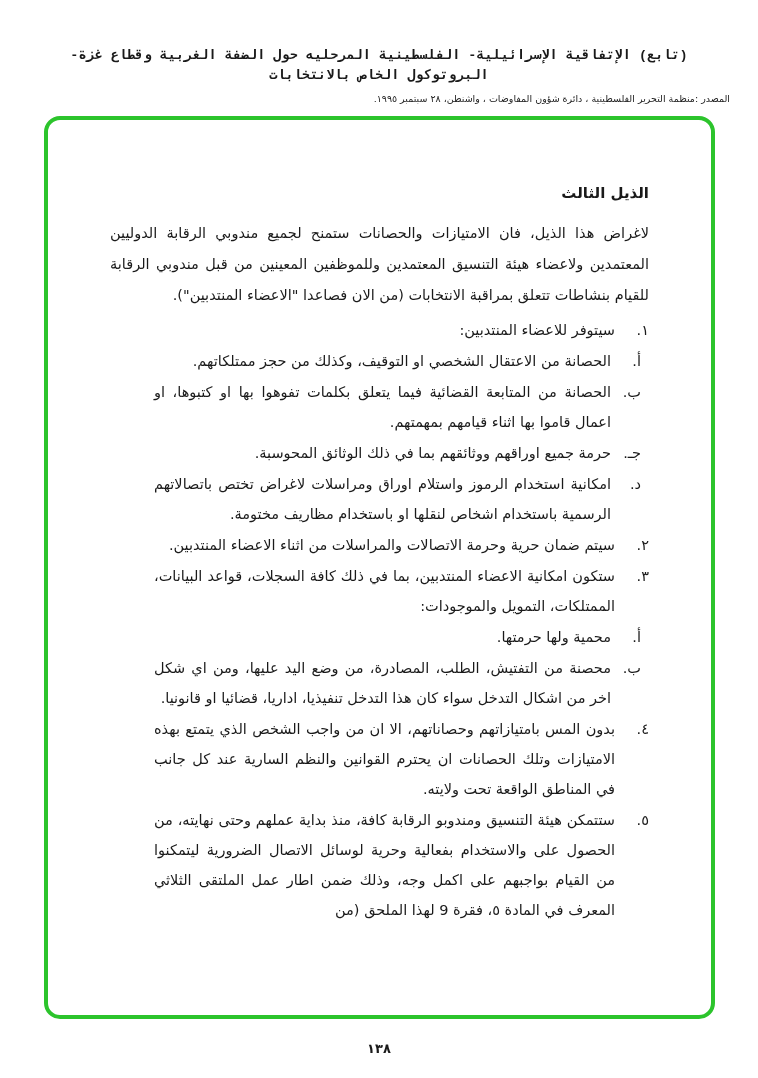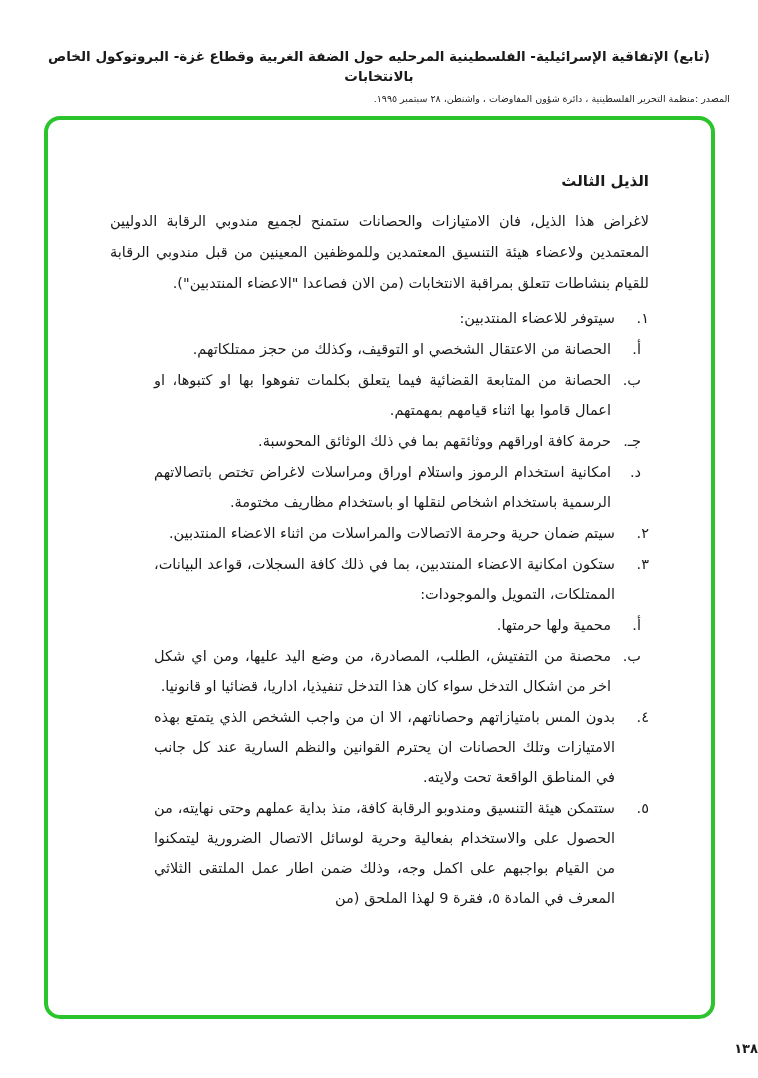--- a/index.html
+++ b/index.html
@@ -15,20 +15,21 @@
   .page-header {
     direction: rtl;
     text-align: center;
     padding: 46px 28px 0 28px;
   }
   .header-title {
     font-size: 13.5px;
     font-weight: bold;
     letter-spacing: 0;
     line-height: 20px;
+    font-family: Liberation Mono, monospace;
   }
   .source-line {
     margin-top: 7px;
     font-size: 9.5px;
     color: #222222;
     text-align: right;
   }
   .green-box {
     position: absolute;
     left: 44px;
@@ -41,20 +42,21 @@
   }
   .content {
     direction: rtl;
     padding: 52px 62px 0 62px;
     font-size: 14.5px;
   }
   .doc-title {
     font-size: 15px;
     font-weight: bold;
     margin-bottom: 12px;
+    margin-top: 12px;
   }
   .doc-subtitle {
     font-size: 14.5px;
     margin-bottom: 42px;
   }
   .intro {
     line-height: 31px;
     text-align: justify;
     text-align-last: right;
     margin-bottom: 4px;
@@ -78,21 +80,21 @@
     flex: 1;
     text-align: justify;
     text-align-last: right;
     margin-left: 44px;
   }
   .page-number {
     position: absolute;
     bottom: 22px;
     left: 0;
     width: 100%;
-    text-align: right;
+    text-align: center;
     font-size: 13px;
     font-weight: bold;
   }
 </style>
 </head>
 <body>
 
 <header class="page-header">
   <div class="header-title">(تابع) الإتفاقية الإسرائيلية- الفلسطينية المرحليه حول الضفة الغربية وقطاع غزة- البروتوكول الخاص بالانتخابات</div>
   <div class="source-line">المصدر :منظمة التحرير الفلسطينية ، دائرة شؤون المفاوضات ، واشنطن، ٢٨ سبتمبر ١٩٩٥.</div>
@@ -110,21 +112,21 @@
     <div class="item sub">
       <span class="marker">أ.</span>
       <span class="text">الحصانة من الاعتقال الشخصي او التوقيف، وكذلك من حجز ممتلكاتهم.</span>
     </div>
     <div class="item sub">
       <span class="marker">ب.</span>
       <span class="text">الحصانة من المتابعة القضائية فيما يتعلق بكلمات تفوهوا بها او كتبوها، او اعمال قاموا بها اثناء قيامهم بمهمتهم.</span>
     </div>
     <div class="item sub">
       <span class="marker">جـ.</span>
-      <span class="text">حرمة كافة اوراقهم ووثائقهم بما في ذلك الوثائق المحوسبة.</span>
+      <span class="text">حرمة جميع اوراقهم ووثائقهم بما في ذلك الوثائق المحوسبة.</span>
     </div>
     <div class="item sub">
       <span class="marker">د.</span>
       <span class="text">امكانية استخدام الرموز واستلام اوراق ومراسلات لاغراض تختص باتصالاتهم الرسمية باستخدام اشخاص لنقلها او باستخدام مظاريف مختومة.</span>
     </div>
     <div class="item">
       <span class="marker">٢.</span>
       <span class="text">سيتم ضمان حرية وحرمة الاتصالات والمراسلات من اثناء الاعضاء المنتدبين.</span>
     </div>
     <div class="item">

